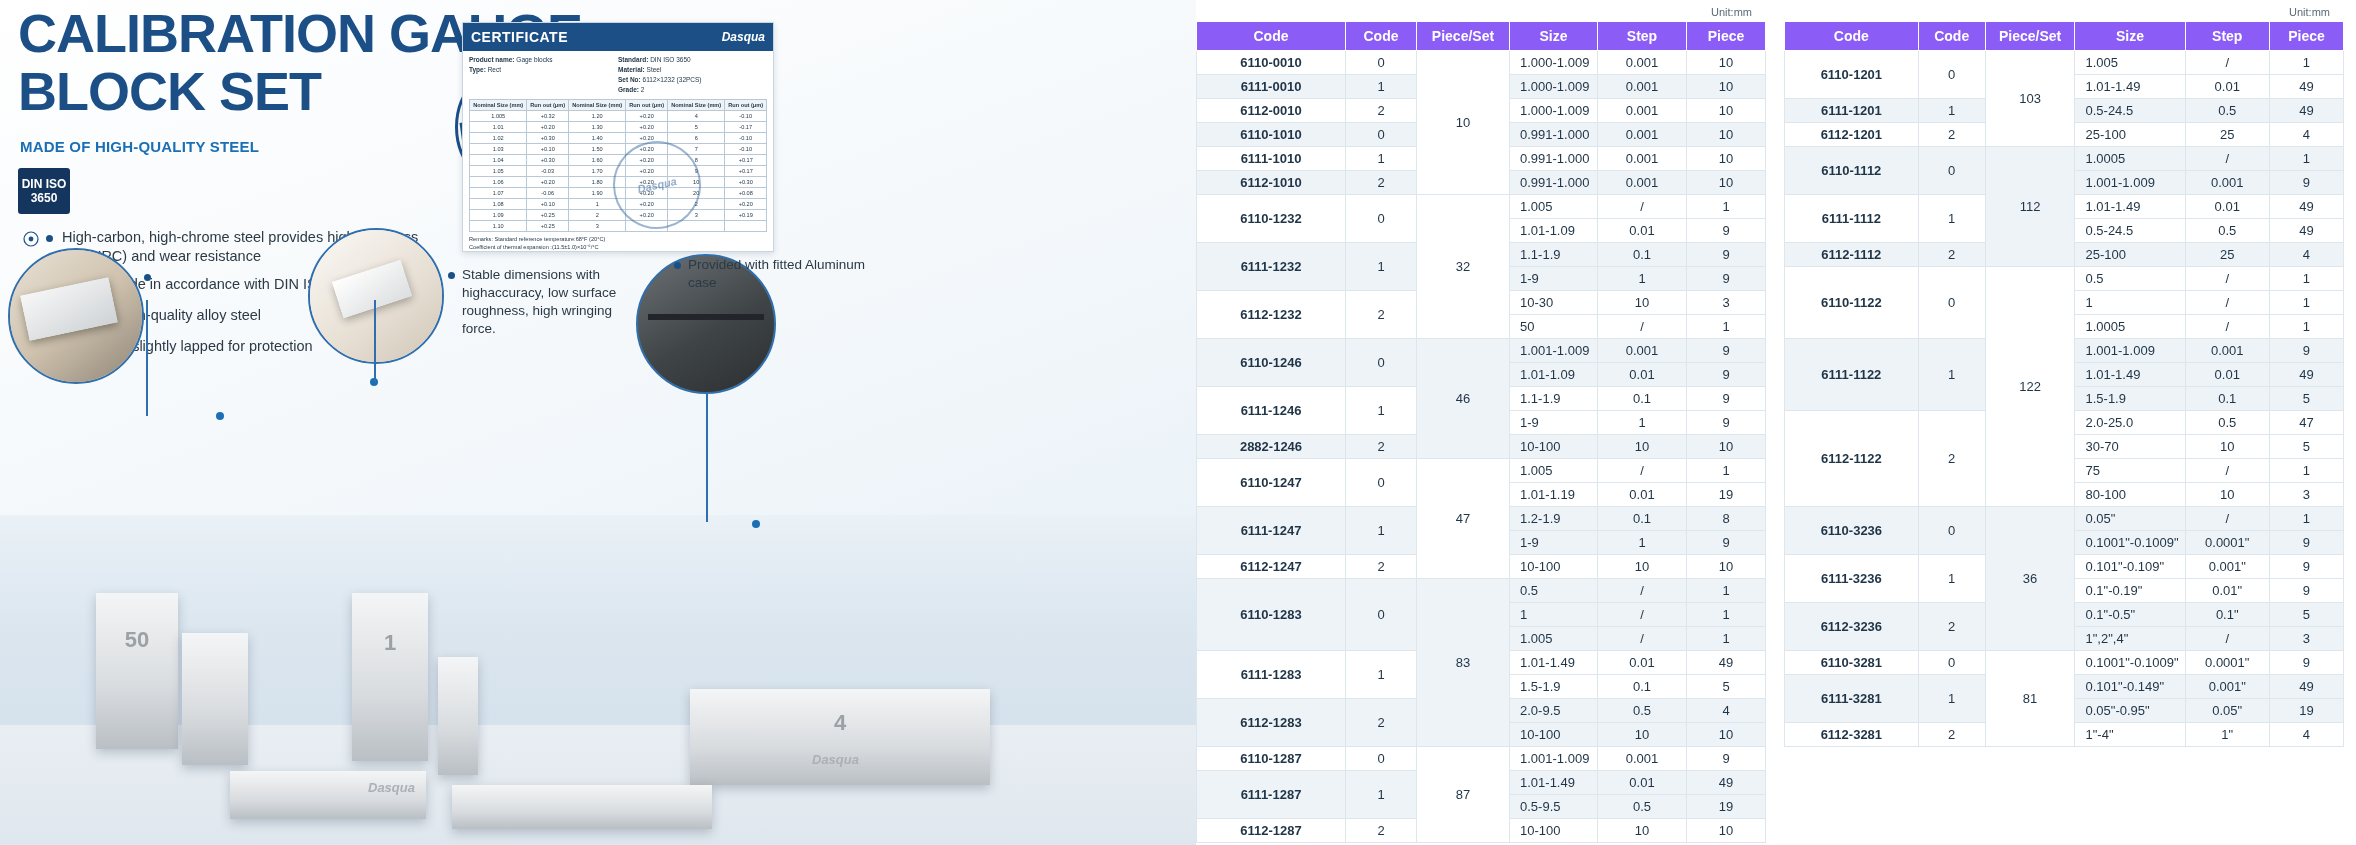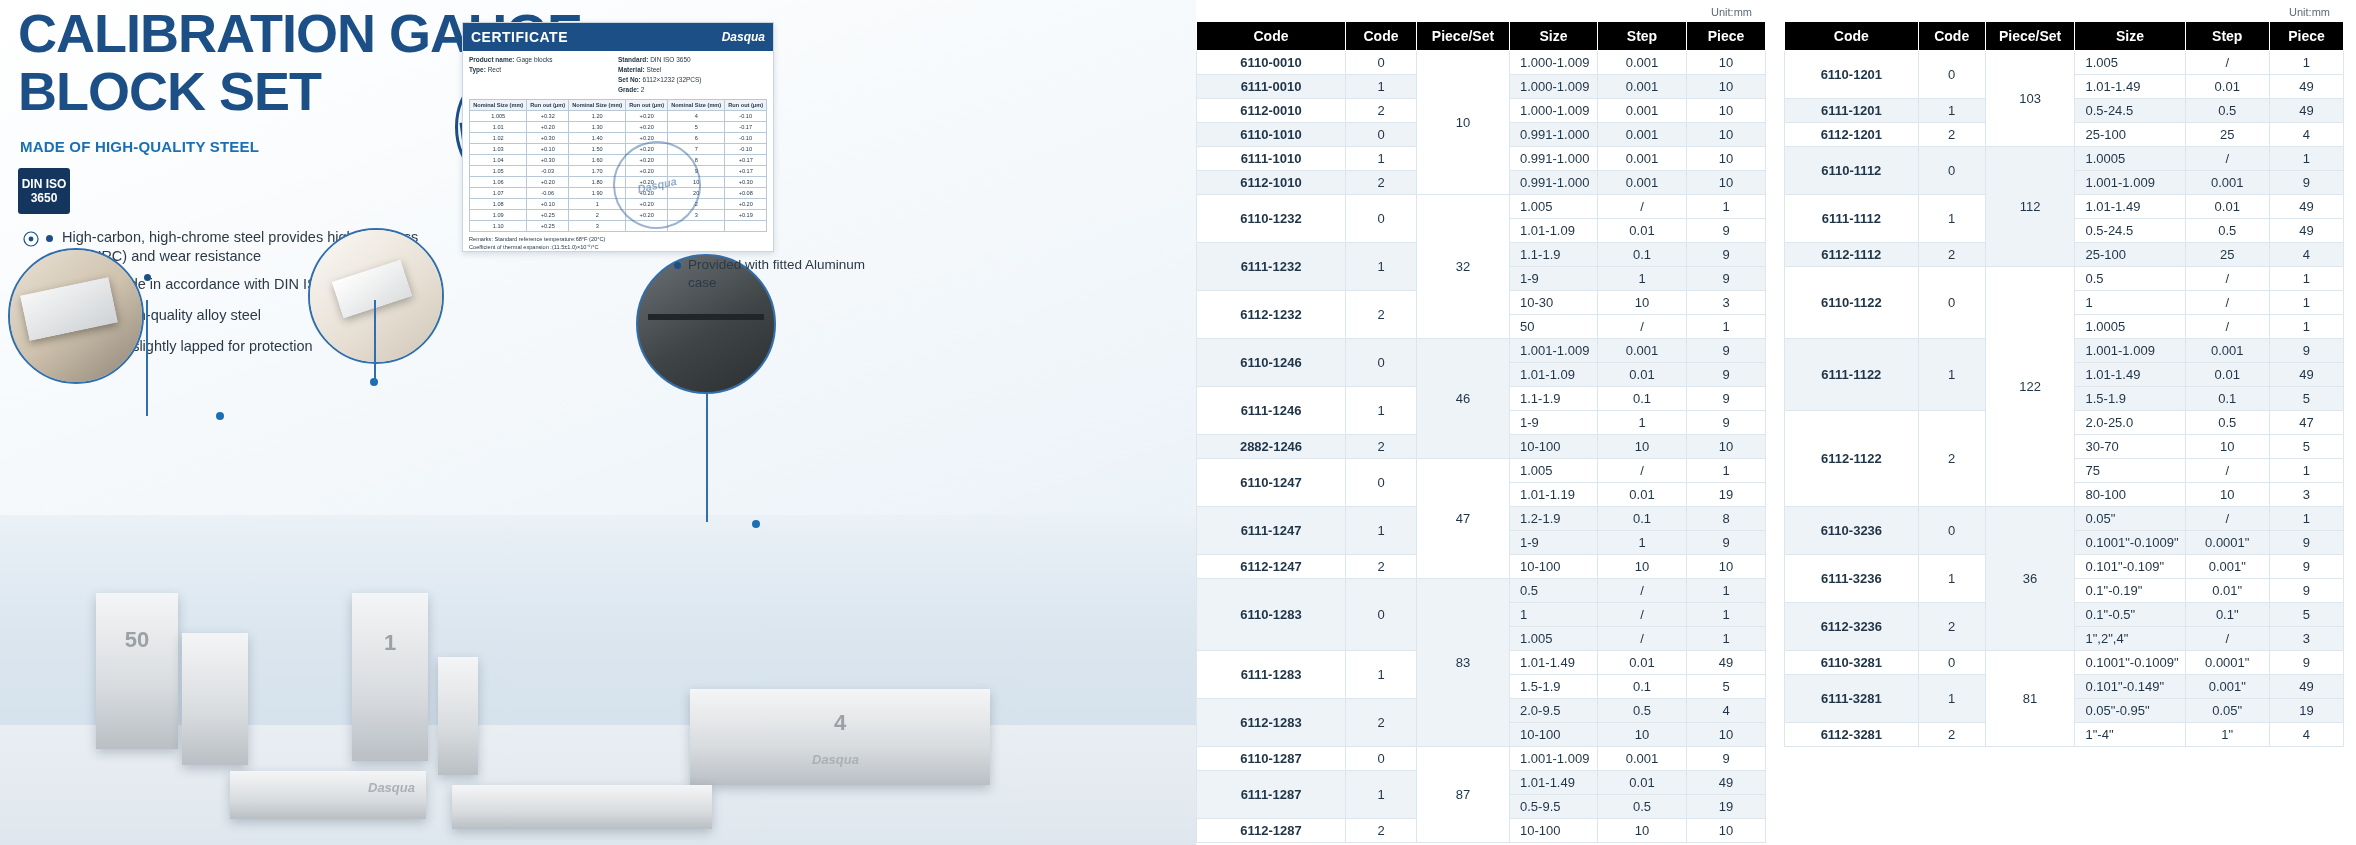--- a/index.html
+++ b/index.html
@@ -154,21 +154,21 @@
   .tbl-wrap{position:absolute;top:0;}
   .tbl-a{left:0px;width:570px;}
   .tbl-b{left:588px;width:560px;}
   .unit{
     text-align:right;font-size:11px;color:#5c6a77;padding:6px 14px 3px 0;
   }
   table.spec{
     border-collapse:collapse;font-size:13px;color:#1f3446;
   }
   table.spec th{
-    background:#000000;color:#fff;font-weight:bold;font-size:14px;
+    background:#8b5cf6;color:#fff;font-weight:bold;font-size:14px;
     padding:6px 4px;border:1px solid #ffffff;
   }
   table.spec td{
     border:1px solid #dde5ed;padding:2px 6px;height:19px;
     text-align:center;background:#fff;
   }
   table.spec td.code{font-weight:bold;text-align:center;}
   table.spec tr.alt td{background:#eef3f8;}
   table.spec td.size{text-align:left;padding-left:10px;}
   table.spec td.grp{background:#fff;margin-left:34px;}
@@ -372,20 +372,24 @@
     </div>
 
     <div class="cl-dot" style="left:216px;top:412px"></div>
     <div class="cl-line" style="left:146px;top:300px;width:2px;height:116px"></div>
     <div class="callout-label" style="left:158px;top:268px;width:178px">
       <span class="b-dot" style="position:absolute;left:-14px;top:6px;margin:0"></span>
     </div>
 
     <div class="cl-dot" style="left:370px;top:378px"></div>
     <div class="cl-line" style="left:374px;top:300px;width:2px;height:82px"></div>
+    <div class="callout-label" style="left:462px;top:266px;width:178px">
+      <span class="b-dot" style="position:absolute;left:-14px;top:6px;margin:0"></span>
+      <span>Stable dimensions with highaccuracy, low surface roughness, high wringing force.</span>
+    </div>
 
     <div class="cl-dot" style="left:752px;top:520px"></div>
     <div class="cl-line" style="left:706px;top:392px;width:2px;height:130px"></div>
     <div class="callout-label" style="left:688px;top:256px;width:180px">
       <span class="b-dot" style="position:absolute;left:-14px;top:6px;margin:0"></span>
       <span>Provided with fitted Aluminum case</span>
     </div>
 
     <div class="gb gb1">
         <span>50</span>

